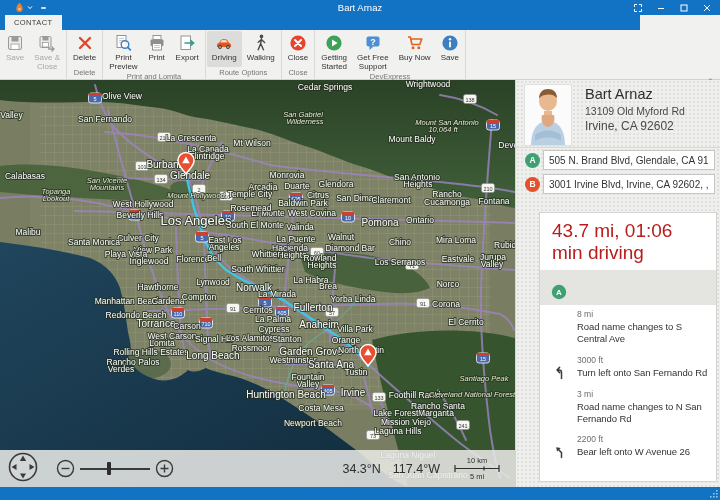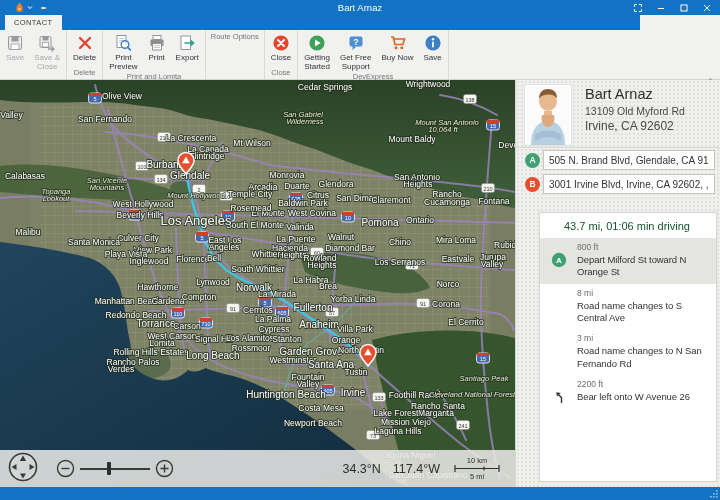--- a/index.html
+++ b/index.html
@@ -60,21 +60,21 @@
   .addr-row { position:absolute; left:0; display:flex; align-items:center; }
   .addr-row.row-a { top:80px; } .addr-row.row-b { top:104px; }
   .ab-badge { position:absolute; left:9px; width:15px; height:15px; border-radius:50%; color:#fff; font-size:8.5px; font-weight:bold;
     display:flex; align-items:center; justify-content:center; }
   .badge-a { background:#3fa072; } .badge-b { background:#e2502c; }
   .addr-input { position:absolute; left:27px; width:172px; height:20px; background:#fff; border:1px solid #c5c5c3;
     font-size:10px; color:#333; padding:0 5px; font-family:"Liberation Sans",sans-serif; }
   .swap-ico { position:absolute; right:6px; top:98px; }
 
   .dir-card { position:absolute; left:23px; top:132px; width:178px; height:270px; background:#fff; border:1px solid #d4d4d2; overflow:hidden; }
-  .dir-summary { font-size:11px; color:#14532d; padding:7px 10px 6px 24px; }
+  .dir-summary { font-size:19px; color:#b91c1c; padding:7px 10px 6px 12px; }
   .dir-step { display:flex; padding:4px 6px 5px 0; }
   .dir-step.hl { background:#e4e4e1; }
   .step-ico { width:37px; flex:none; display:flex; justify-content:center; padding-top:10px; }
   .step-body { flex:1; min-width:0; }
   .step-dist { font-size:8.5px; color:#6d6d6d; margin-bottom:2px; }
   .step-text { font-size:9.5px; letter-spacing:-0.1px; color:#333; line-height:1.3; }
 
   
   .statusbar { position:absolute; bottom:0; left:0; width:720px; height:13px; background:#1273c4; }
   .grip { position:absolute; right:2px; bottom:2px; }
@@ -204,20 +204,44 @@
                 <rect x="3" y="2" width="9.5" height="13.5" fill="#fff" stroke="#8a8a8a" stroke-width=".9"></rect>
                 <path d="M6.5,9 H15 M12.5,6.5 L15.5,9 L12.5,11.5" stroke="#2fa092" stroke-width="1.7" fill="none"></path>
               </svg>
             </div>
             <div class="rib-lbl">Export</div>
           </div>
         </div>
         <div class="rib-group-label">Print and Lomita</div>
       </div>
       <div class="rib-group">
+        <div class="rib-group-buttons">
+          <div class="rib-btn selected">
+            <div class="rib-ico">
+              <svg width="20" height="18" viewBox="0 0 20 18">
+                <path d="M3,11.5 C3,10 3.7,9.2 5,9 L6.6,6.6 C7.3,5.6 8.4,5 10,5 C11.6,5 13,5.6 13.7,6.8 L15,9 C16.3,9.2 17,10 17,11.5 L17,13 H3 Z" fill="#e2561b"></path>
+                <path d="M7.2,6.8 C7.7,6.1 8.7,5.8 10,5.8 C11.3,5.8 12.3,6.2 12.8,7 L13.6,8.4 H6.2 Z" fill="#f8d8c2"></path>
+                <circle cx="6" cy="13" r="1.9" fill="#3a3a3a"></circle>
+                <circle cx="6" cy="13" r=".8" fill="#fff"></circle>
+                <circle cx="14" cy="13" r="1.9" fill="#3a3a3a"></circle>
+                <circle cx="14" cy="13" r=".8" fill="#fff"></circle>
+              </svg>
+            </div>
+            <div class="rib-lbl">Driving</div>
+          </div>
+          <div class="rib-btn">
+            <div class="rib-ico">
+              <svg width="14" height="18" viewBox="0 0 14 18">
+                <circle cx="7.5" cy="2.4" r="1.8" fill="#4a4a4a"></circle>
+                <path d="M7.4,4.8 L6.7,9.5 L4.2,15.8 M6.7,9.5 L9.5,15.8 M7.4,5.6 L4.2,8.2 M7.4,5.6 L10.6,8.6" stroke="#4a4a4a" stroke-width="1.4" fill="none" stroke-linecap="round"></path>
+              </svg>
+            </div>
+            <div class="rib-lbl">Walking</div>
+          </div>
+        </div>
         <div class="rib-group-label">Route Options</div>
       </div>
       <div class="rib-group">
         <div class="rib-group-buttons">
           <div class="rib-btn">
             <div class="rib-ico">
               <svg width="18" height="18" viewBox="0 0 18 18">
                 <circle cx="9" cy="9" r="7.6" fill="#e8442c"></circle>
                 <path d="M6,6 L12,12 M12,6 L6,12" stroke="#fff" stroke-width="2" stroke-linecap="round"></path>
               </svg>
@@ -689,30 +713,37 @@
       <div class="dir-card">
         <div class="dir-summary">43.7 mi, 01:06 min driving</div>
         <div id="dir-steps">
             <div class="dir-step hl">
               <div class="step-ico">
                 <svg width="16" height="16" viewBox="0 0 16 16">
                   <circle cx="8" cy="8" r="7.2" fill="#3fa072"></circle>
                   <text x="8" y="11" text-anchor="middle" font-size="8" font-weight="bold" fill="#fff" font-family="Liberation Sans,sans-serif">A</text>
                 </svg>
               </div>
-              <div class="step-body">
-                <div class="step-dist">800 ft</div>
-                <div class="step-text">Depart Milford St toward N Orange St</div>
-              </div>
             </div>
             <div class="dir-step">
               <div class="step-ico"></div>
               <div class="step-body">
                 <div class="step-dist">8 mi</div>
                 <div class="step-text">Road name changes to S Central Ave</div>
+              </div>
+            </div>
+            <div class="dir-step">
+              <div class="step-ico">
+                <svg width="15" height="15" viewBox="0 0 15 15">
+                  <path d="M10.5,13.5 V7.5 Q10.5,5 8,5 H6 M6,5 L8.6,2.4 M6,5 L8.6,7.6" stroke="#3d3d3d" stroke-width="1.5" fill="none" stroke-linecap="round" stroke-linejoin="round"></path>
+                </svg>
+              </div>
+              <div class="step-body">
+                <div class="step-dist">3000 ft</div>
+                <div class="step-text">Turn left onto San Fernando Rd</div>
               </div>
             </div>
             <div class="dir-step">
               <div class="step-ico"></div>
               <div class="step-body">
                 <div class="step-dist">3 mi</div>
                 <div class="step-text">Road name changes to N San Fernando Rd</div>
               </div>
             </div>
             <div class="dir-step">

